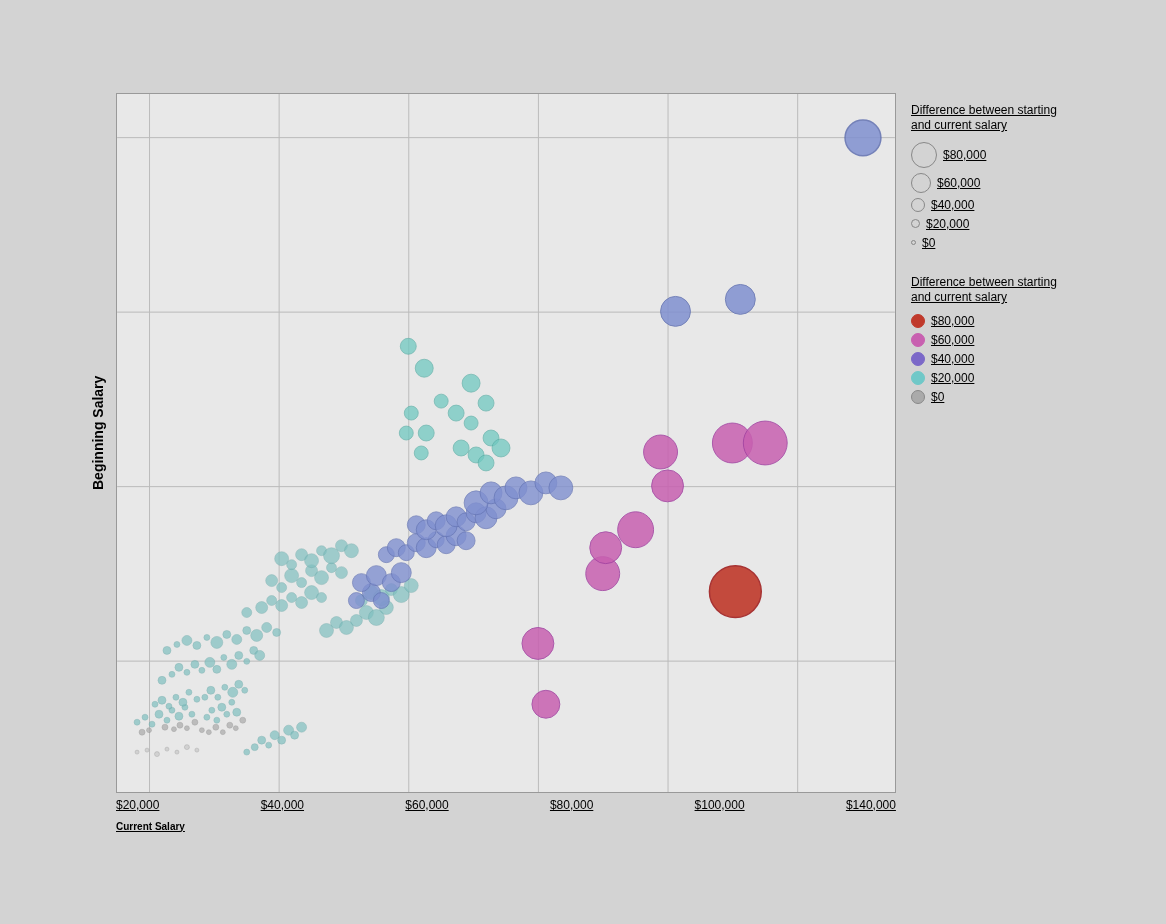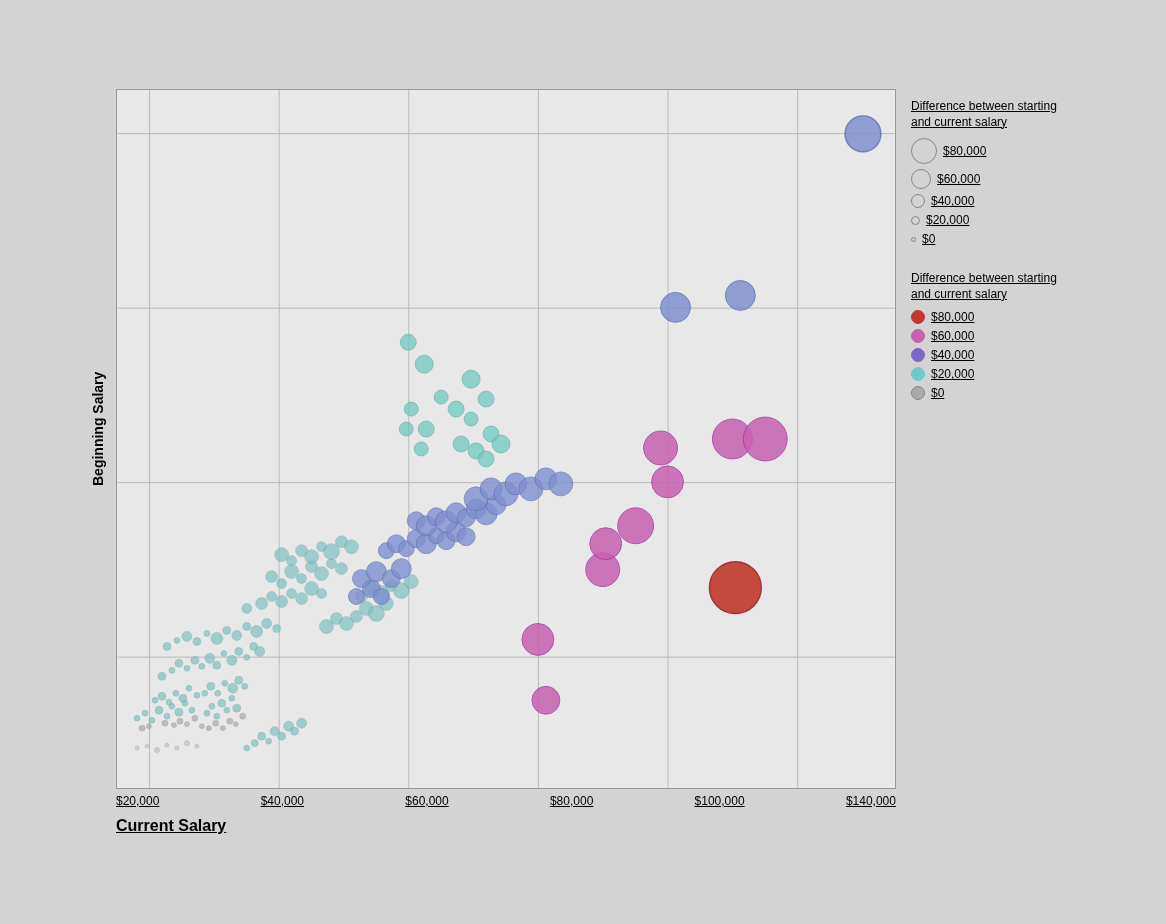--- a/index.html
+++ b/index.html
@@ -57,21 +57,21 @@
     }
     .x-axis-labels {
       display: flex;
       justify-content: space-between;
       width: 780px;
       padding: 5px 0;
       font-size: 12px;
       color: #000;
     }
     .x-axis-title {
-      font-size: 16px;
+      font-size: 10px;
       font-weight: bold;
       color: #000;
       margin-top: 4px;
     }
     .legend-panel {
       width: 180px;
       padding: 10px 15px;
       font-size: 12px;
       color: #000;
     }

